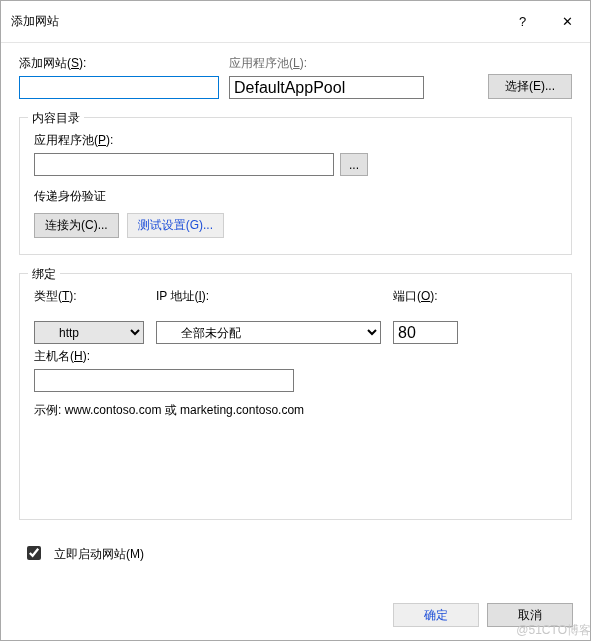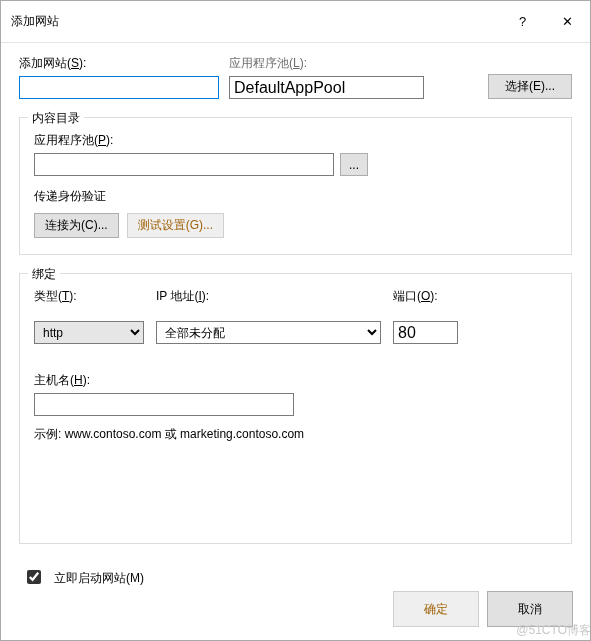--- a/index.html
+++ b/index.html
@@ -54,21 +54,21 @@
   .btn-std {
     height: 25px;
     min-width: 84px;
     padding: 0 10px;
     background: #e1e1e1;
     border: 1px solid #adadad;
     font-family: inherit;
     font-size: 12px;
     cursor: default;
   }
-  .btn-std:disabled { color: #a16207; background: #efefef; border-color: #cfcfcf; }
+  .btn-std:disabled { color: #1d4ed8; background: #efefef; border-color: #cfcfcf; }
   .btn-browse {
     width: 28px; height: 23px;
     background: #e1e1e1; border: 1px solid #adadad;
     font-size: 12px;
     display: inline-flex; align-items: center; justify-content: center;
   }
   .fieldset {
     border: 1px solid #dcdcdc;
     padding: 14px 14px 16px 14px;
     margin-top: 10px;
@@ -91,36 +91,36 @@
     row-gap: 4px;
     align-items: end;
     gap: 12px;
   }
   select.combo {
     height: 23px;
     border: 1px solid #7a7a7a;
     background: #e6e6e6;
     font-family: inherit;
     font-size: 12px;
-    padding-left: 4px;
+    padding-left: 20px;
   }
   select.combo-white { background: #fff; }
-  .host-row { margin-top: 28px; }
+  .host-row { margin-top: 4px; }
   .host-row input { width: 260px; }
   .example { margin-top: 10px; }
   .checkbox-row { margin-top: 23px; display: flex; align-items: flex-end; gap: 10px; padding-left: 4px;}
   .checkbox-row input { width: 14px; height: 14px; accent-color: #333; }
   .bottom-btns {
     position: absolute;
     right: 18px;
     bottom: 14px;
     display: flex;
     gap: 8px;
   }
-  .bottom-btns .btn-std { min-width: 86px; height: 36px; }
+  .bottom-btns .btn-std { min-width: 86px; height: 24px; }
   .watermark {
     position: absolute;
     right: 0; bottom: 2px;
     color: #c8c8c8;
     font-size: 12px;
   }
 </style>
 </head>
 <body>
 

